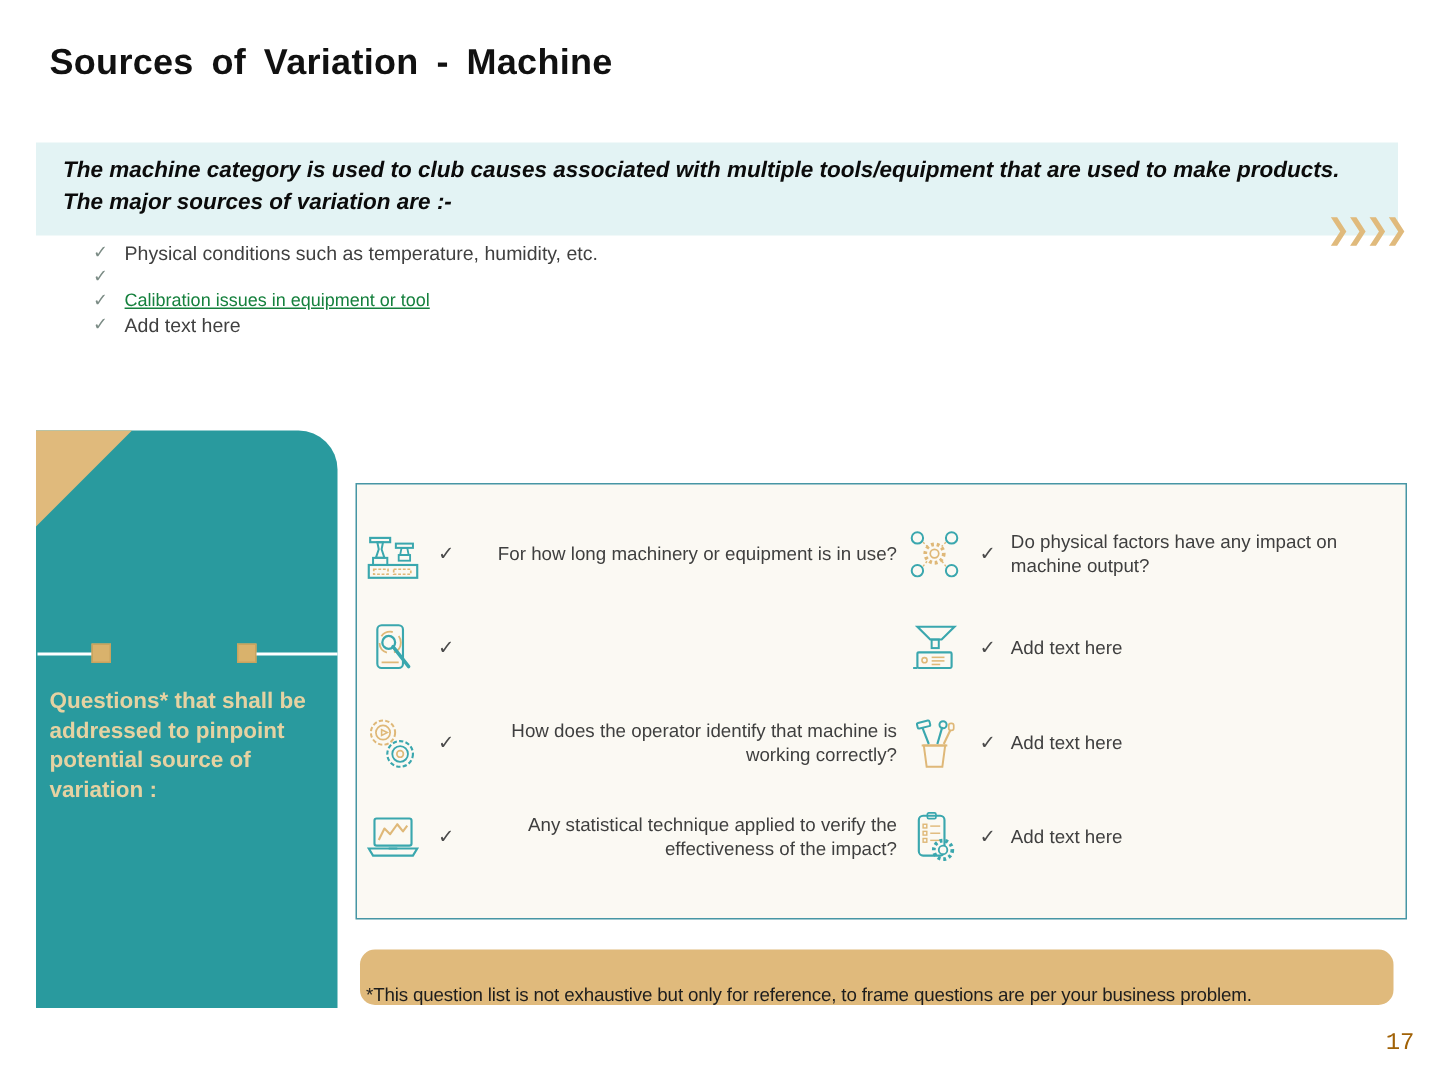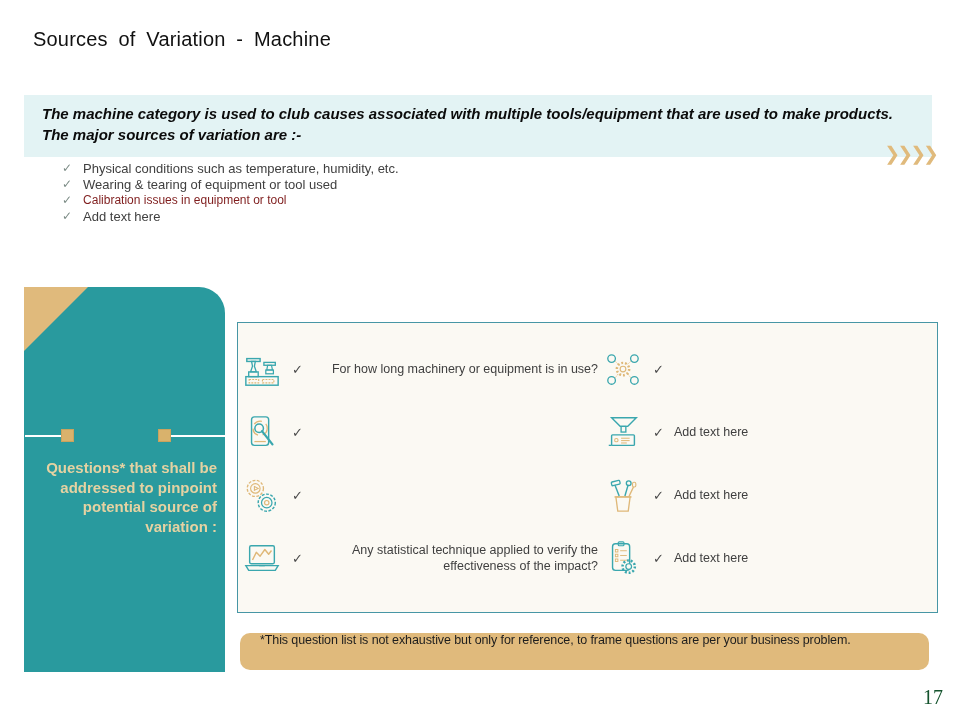--- a/index.html
+++ b/index.html
@@ -4,69 +4,69 @@
 <style>
   :root{
     --teal:#299a9e; --gold:#e0ba7c; --gold-dark:#d9b26c;
     --light-cyan:#e3f3f4; --cream:#fbf9f3; --panel-text:#e5d2a2;
   }
   *{margin:0;padding:0;box-sizing:border-box;}
   html,body{background:#ffffff;}
   body{font-family:"Liberation Sans",sans-serif;}
   .slide{position:relative;width:960px;height:720px;background:#ffffff;overflow:hidden;}
 
-  .title{position:absolute;left:33px;top:28px;font-size:20px;font-weight:400;color:#111;
+  .title{position:absolute;left:33px;top:28px;font-size:24px;font-weight:700;color:#111;
          letter-spacing:0.2px;word-spacing:5px;}
 
   .intro-box{position:absolute;left:24px;top:95px;width:908px;height:62px;
              background:var(--light-cyan,#e3f3f4);}
   .intro-text{position:absolute;left:18px;top:8px;width:868px;font-size:15px;font-weight:700;
               color:#0b0b0b;line-height:21px;font-style:italic;}
   .chevrons{position:absolute;right:-4px;bottom:-7px;font-family:"DejaVu Sans",sans-serif;
             font-size:19px;font-weight:700;color:var(--gold,#e0ba7c);letter-spacing:-3px;}
 
   .bullets{position:absolute;left:62px;top:161px;list-style:none;}
   .bullet{display:flex;align-items:flex-start;height:16px;}
   .tick{font-family:"DejaVu Sans",sans-serif;color:#7b8b85;font-size:12px;margin-right:11px;}
   .bullet-text{font-size:13px;color:#404040;}
-  .bullet.small .bullet-text{font-size:12px;color:#7f1d1d;}
+  .bullet.small .bullet-text{font-size:12px;color:#15803d;text-decoration:underline;}
 
   .side-panel{position:absolute;left:24px;top:287px;width:201px;height:385px;
               background:var(--teal,#299a9e);border-top-right-radius:26px;}
   .corner-triangle{position:absolute;left:0;top:0;width:0;height:0;
                    border-top:64px solid var(--gold,#e0ba7c);border-right:64px solid transparent;}
   .deco-line{position:absolute;top:435px;height:2px;background:#ffffff;}
   .deco-line.left{left:25px;width:40px;}
   .deco-line.right{left:171px;width:54px;}
   .deco-square{position:absolute;top:429px;width:13px;height:13px;
                background:var(--gold-dark,#d9b26c);border:1px solid #c9a35e;}
   .deco-square.s1{left:61px;}
   .deco-square.s2{left:158px;}
-  .panel-heading{position:absolute;left:33px;top:458px;width:184px;text-align:right;
+  .panel-heading{position:absolute;left:33px;top:458px;width:184px;text-align:left;
                  font-size:15px;font-weight:700;color:var(--panel-text,#e5d2a2);line-height:19.5px;}
 
   .q-box{position:absolute;left:237px;top:322px;width:701px;height:291px;
          background:var(--cream,#fbf9f3);border:1px solid #4796a5;}
   .q-col{position:absolute;top:15px;display:flex;flex-direction:column;}
   .q-col.col-left{left:4px;width:356px;}
   .q-col.col-right{left:365px;width:330px;}
   .q-item{display:flex;align-items:center;height:63px;}
   .q-icon{width:40px;height:40px;flex:0 0 40px;display:flex;align-items:center;justify-content:center;}
   .q-item .tick{color:#4a4a4a;font-size:13px;margin:0 0 0 10px;}
   .q-text{font-size:12.5px;color:#3f3f3f;line-height:15.5px;margin-left:10px;}
   .col-left .q-text{width:300px;text-align:right;}
   .col-right .q-text{width:252px;}
 
   .footnote{position:absolute;left:240px;top:633px;width:689px;height:37px;
-            background:var(--gold,#e0ba7c);border-radius:10px;display:flex;align-items:flex-start;
-            padding-left:20px;}
+            background:var(--gold,#e0ba7c);border-radius:10px;display:flex;align-items:flex-end;
+            padding-left:4px;}
   .footnote span{font-size:12.5px;color:#1d1d1d;white-space:nowrap;letter-spacing:-0.1px;}
 
-  .page-number{position:absolute;right:17px;top:686px;font-family:Liberation Serif, serif;
-               font-size:20px;color:#14532d;}
+  .page-number{position:absolute;right:17px;top:686px;font-family:Liberation Mono, monospace;
+               font-size:16px;color:#a16207;}
   svg{display:block;}
 </style>
 </head>
 <body>
 
 <div class="slide">
 
   <h1 class="title">Sources of Variation - Machine</h1>
 
   <div class="intro-box">
@@ -74,21 +74,20 @@
     <span class="chevrons">❯❯❯❯</span>
   </div>
 
   <ul class="bullets">
     <li class="bullet">
       <span class="tick">✓</span>
       <span class="bullet-text">Physical conditions such as temperature, humidity, etc.</span>
     </li>
     <li class="bullet">
       <span class="tick">✓</span>
-      <span class="bullet-text">Wearing &amp; tearing of equipment or tool used</span>
     </li>
     <li class="bullet small">
       <span class="tick">✓</span>
       <span class="bullet-text">Calibration issues in equipment or tool</span>
     </li>
     <li class="bullet">
       <span class="tick">✓</span>
       <span class="bullet-text">Add text here</span>
     </li>
   </ul>
@@ -143,20 +142,21 @@
           <svg width="38" height="38" viewBox="0 0 40 40" fill="none">
             <circle cx="13" cy="12" r="8.5" stroke="#dfb878" stroke-width="1.4" stroke-dasharray="3 1.6"></circle>
             <circle cx="13" cy="12" r="5" stroke="#dfb878" stroke-width="1.2"></circle>
             <path d="M12 10 L16 12 L12 14 Z" stroke="#dfb878" stroke-width="1.1"></path>
             <circle cx="25" cy="27" r="9" stroke="#3aa7ae" stroke-width="1.5" stroke-dasharray="3 1.6"></circle>
             <circle cx="25" cy="27" r="5.5" stroke="#3aa7ae" stroke-width="1.3"></circle>
             <circle cx="25" cy="27" r="2.3" stroke="#dfb878" stroke-width="1.2"></circle>
           </svg>
         </span>
         <span class="tick">✓</span>
+        <span class="q-text">How does the operator identify that machine is working correctly?</span>
       </div>
 
       <div class="q-item">
         <span class="q-icon">
           <svg width="38" height="38" viewBox="0 0 40 40" fill="none">
             <rect x="7" y="6" width="26" height="19" rx="1.5" stroke="#3aa7ae" stroke-width="1.5"></rect>
             <polyline points="10,21 14,13 18,17 23,10 27,15 30,11" stroke="#dfb878" stroke-width="1.5" stroke-linejoin="round"></polyline>
             <path d="M3 27 H37 L34 32 H6 Z" stroke="#3aa7ae" stroke-width="1.5"></path>
             <line x1="17" y1="27" x2="23" y2="27" stroke="#3aa7ae" stroke-width="1.3"></line>
           </svg>
@@ -178,20 +178,21 @@
             <circle cx="32" cy="8" r="4" stroke="#3aa7ae" stroke-width="1.4"></circle>
             <circle cx="8" cy="31" r="4" stroke="#3aa7ae" stroke-width="1.4"></circle>
             <circle cx="32" cy="31" r="4" stroke="#3aa7ae" stroke-width="1.4"></circle>
             <line x1="12" y1="11" x2="15" y2="14" stroke="#dfb878" stroke-width="1" stroke-dasharray="1.5 1.5"></line>
             <line x1="28" y1="11" x2="25" y2="14" stroke="#dfb878" stroke-width="1" stroke-dasharray="1.5 1.5"></line>
             <line x1="12" y1="28" x2="15" y2="24" stroke="#dfb878" stroke-width="1" stroke-dasharray="1.5 1.5"></line>
             <line x1="28" y1="28" x2="25" y2="24" stroke="#dfb878" stroke-width="1" stroke-dasharray="1.5 1.5"></line>
           </svg>
         </span>
         <span class="tick">✓</span>
+        <span class="q-text">Do physical factors have any impact on machine output?</span>
       </div>
 
       <div class="q-item">
         <span class="q-icon">
           <svg width="38" height="38" viewBox="0 0 40 40" fill="none">
             <path d="M8 4 H34 L25 13 H17 Z" stroke="#3aa7ae" stroke-width="1.5"></path>
             <rect x="18" y="13" width="5" height="6" stroke="#3aa7ae" stroke-width="1.4"></rect>
             <rect x="8" y="22" width="24" height="11" rx="1" stroke="#3aa7ae" stroke-width="1.5"></rect>
             <circle cx="13" cy="27.5" r="1.8" stroke="#dfb878" stroke-width="1.1"></circle>
             <line x1="18" y1="25.5" x2="27" y2="25.5" stroke="#dfb878" stroke-width="1.1"></line>

